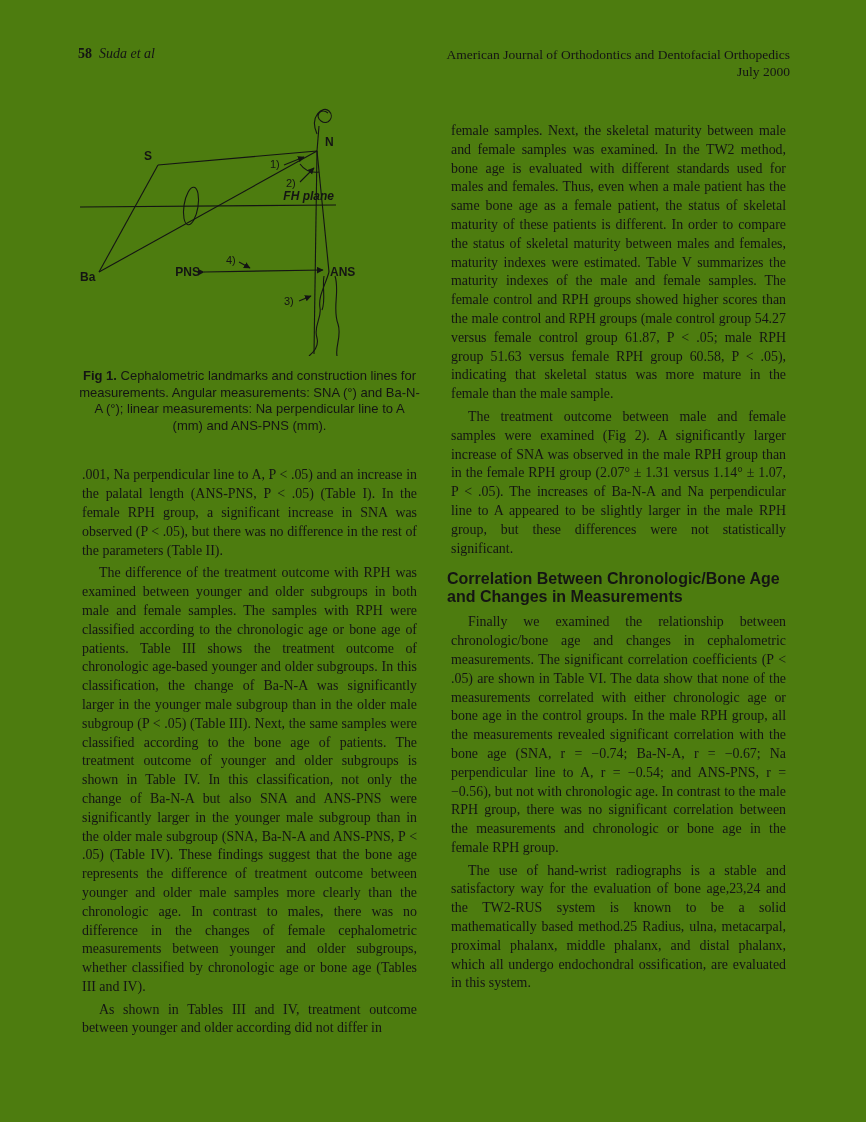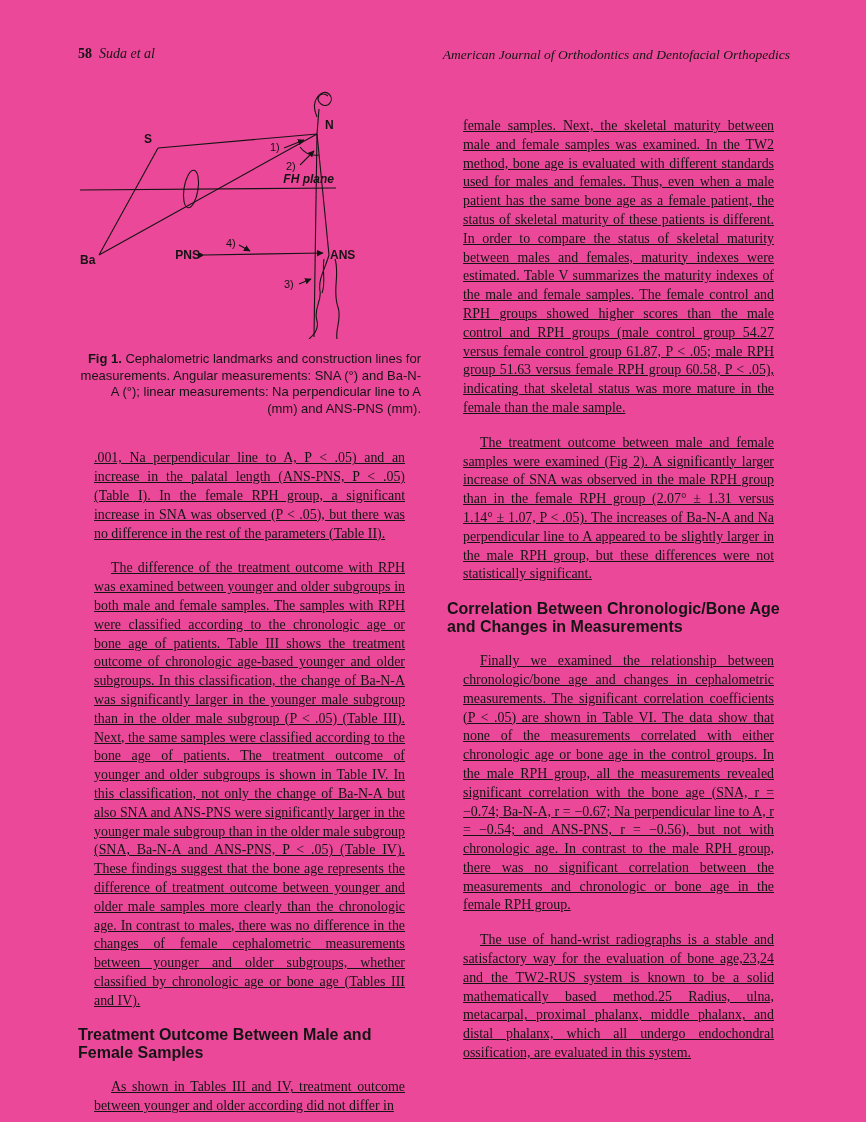--- a/index.html
+++ b/index.html
@@ -7,81 +7,81 @@
   body {
     width: 866px; height: 1122px;
     font-family: "Liberation Serif", serif;
     color: #141414;
   }
   .page {
     position: relative;
     width: 866px; height: 1122px;
     padding: 46px 76px 0 78px;
     overflow: hidden;
-    background: #ec4899;
+    background: #4d7c0f;
   }
   .header {
     display: flex;
     justify-content: space-between;
     align-items: flex-start;
   }
   .header-left { font-size: 14px; }
   .header-left .pg { font-weight: bold; margin-right: 7px; }
   .header-left .authors { font-style: italic; }
   .header-right {
     text-align: right;
-    font-style: italic;
     font-size: 13.5px;
     line-height: 17px;
   }
   .columns {
     display: flex;
     gap: 26px;
     margin-top: 24px;
   }
   .col {
     width: 343px;
     font-size: 13.9px;
     line-height: 18.8px;
     text-align: justify;
   }
   .col-right { padding-top: 14px; }
-  .col p { text-indent: 17px; margin: 16px; text-decoration: underline; }
+  .col p { text-indent: 17px; margin: 4px; }
   .col p.cont { text-indent: 0; }
   .col h2 {
     font-family: "Liberation Sans", sans-serif;
     font-size: 16px;
     line-height: 18px;
     font-weight: bold;
     text-align: left;
     margin: 12px 0 7px 0;
   }
   figure { margin: 0 0 4px 0; }
   .fig-svg { width: 344px; height: 252px; display: block; }
   figcaption {
     font-family: "Liberation Sans", sans-serif;
     font-size: 13px;
     line-height: 16.6px;
-    text-align: right;
+    text-align: center;
     margin-top: 12px;
     margin-bottom: 32px;
   }
   .fig-label { font-weight: bold; }
 </style>
 </head>
 <body>
 
 <div class="page">
 
   <header class="header">
     <div class="header-left">
       <span class="pg">58</span><span class="authors">Suda et al</span>
     </div>
     <div class="header-right">
       <div>American Journal of Orthodontics and Dentofacial Orthopedics</div>
+      <div>July 2000</div>
     </div>
   </header>
 
   <div class="columns">
 
     <div class="col col-left">
 
       <figure>
         <svg class="fig-svg" viewBox="0 0 344 252" xmlns="http://www.w3.org/2000/svg">
           <defs>
@@ -137,21 +137,20 @@
           </g>
         </svg>
         <figcaption>
           <span class="fig-label">Fig 1.</span>
           <span>Cephalometric landmarks and construction lines for measurements. Angular measurements: SNA (°) and Ba-N-A (°); linear measurements: Na perpendicular line to A (mm) and ANS-PNS (mm).</span>
         </figcaption>
       </figure>
 
       <p class="cont">.001, Na perpendicular line to A, P &lt; .05) and an increase in the palatal length (ANS-PNS, P &lt; .05) (Table I). In the female RPH group, a significant increase in SNA was observed (P &lt; .05), but there was no difference in the rest of the parameters (Table II).</p>
       <p>The difference of the treatment outcome with RPH was examined between younger and older subgroups in both male and female samples. The samples with RPH were classified according to the chronologic age or bone age of patients. Table III shows the treatment outcome of chronologic age-based younger and older subgroups. In this classification, the change of Ba-N-A was significantly larger in the younger male subgroup than in the older male subgroup (P &lt; .05) (Table III). Next, the same samples were classified according to the bone age of patients. The treatment outcome of younger and older subgroups is shown in Table IV. In this classification, not only the change of Ba-N-A but also SNA and ANS-PNS were significantly larger in the younger male subgroup than in the older male subgroup (SNA, Ba-N-A and ANS-PNS, P &lt; .05) (Table IV). These findings suggest that the bone age represents the difference of treatment outcome between younger and older male samples more clearly than the chronologic age. In contrast to males, there was no difference in the changes of female cephalometric measurements between younger and older subgroups, whether classified by chronologic age or bone age (Tables III and IV).</p>
-      <h2>Treatment Outcome Between Male and Female Samples</h2>
       <p>As shown in Tables III and IV, treatment outcome between younger and older according did not differ in</p>
     </div>
 
     <div class="col col-right">
       <p class="cont">female samples. Next, the skeletal maturity between male and female samples was examined. In the TW2 method, bone age is evaluated with different standards used for males and females. Thus, even when a male patient has the same bone age as a female patient, the status of skeletal maturity of these patients is different. In order to compare the status of skeletal maturity between males and females, maturity indexes were estimated. Table V summarizes the maturity indexes of the male and female samples. The female control and RPH groups showed higher scores than the male control and RPH groups (male control group 54.27 versus female control group 61.87, P &lt; .05; male RPH group 51.63 versus female RPH group 60.58, P &lt; .05), indicating that skeletal status was more mature in the female than the male sample.</p>
       <p>The treatment outcome between male and female samples were examined (Fig 2). A significantly larger increase of SNA was observed in the male RPH group than in the female RPH group (2.07° ± 1.31 versus 1.14° ± 1.07, P &lt; .05). The increases of Ba-N-A and Na perpendicular line to A appeared to be slightly larger in the male RPH group, but these differences were not statistically significant.</p>
       <h2>Correlation Between Chronologic/Bone Age and Changes in Measurements</h2>
       <p>Finally we examined the relationship between chronologic/bone age and changes in cephalometric measurements. The significant correlation coefficients (P &lt; .05) are shown in Table VI. The data show that none of the measurements correlated with either chronologic age or bone age in the control groups. In the male RPH group, all the measurements revealed significant correlation with the bone age (SNA, r = −0.74; Ba-N-A, r = −0.67; Na perpendicular line to A, r = −0.54; and ANS-PNS, r = −0.56), but not with chronologic age. In contrast to the male RPH group, there was no significant correlation between the measurements and chronologic or bone age in the female RPH group.</p>
       <p>The use of hand-wrist radiographs is a stable and satisfactory way for the evaluation of bone age,23,24 and the TW2-RUS system is known to be a solid mathematically based method.25 Radius, ulna, metacarpal, proximal phalanx, middle phalanx, and distal phalanx, which all undergo endochondral ossification, are evaluated in this system.</p>
     </div>

